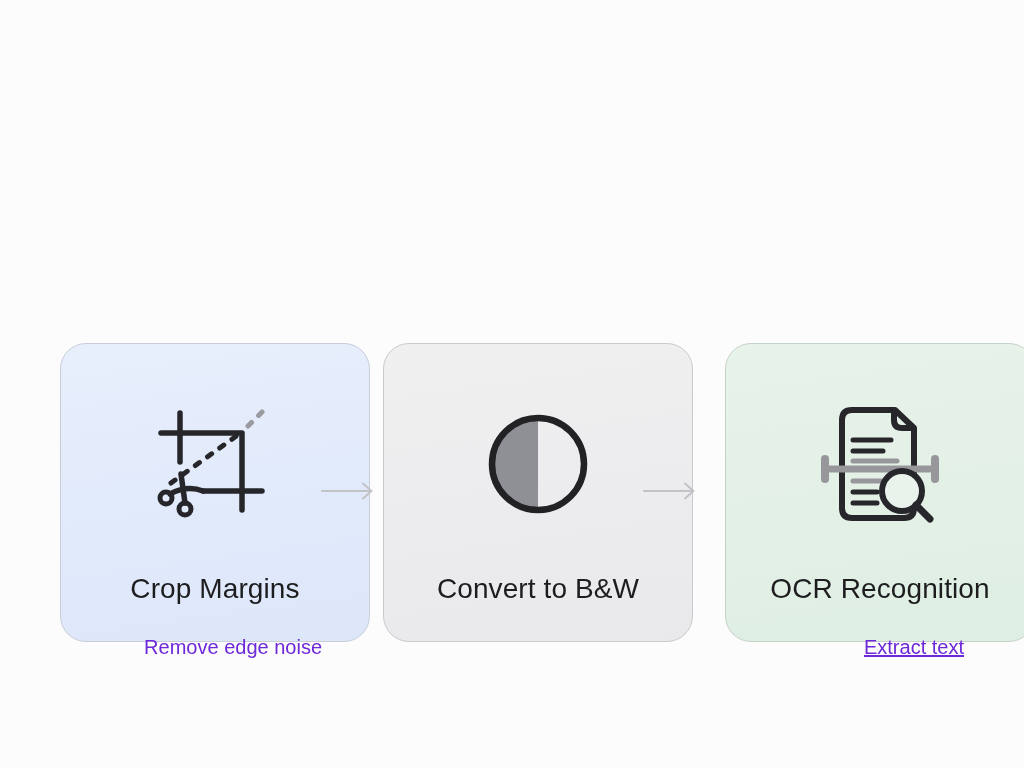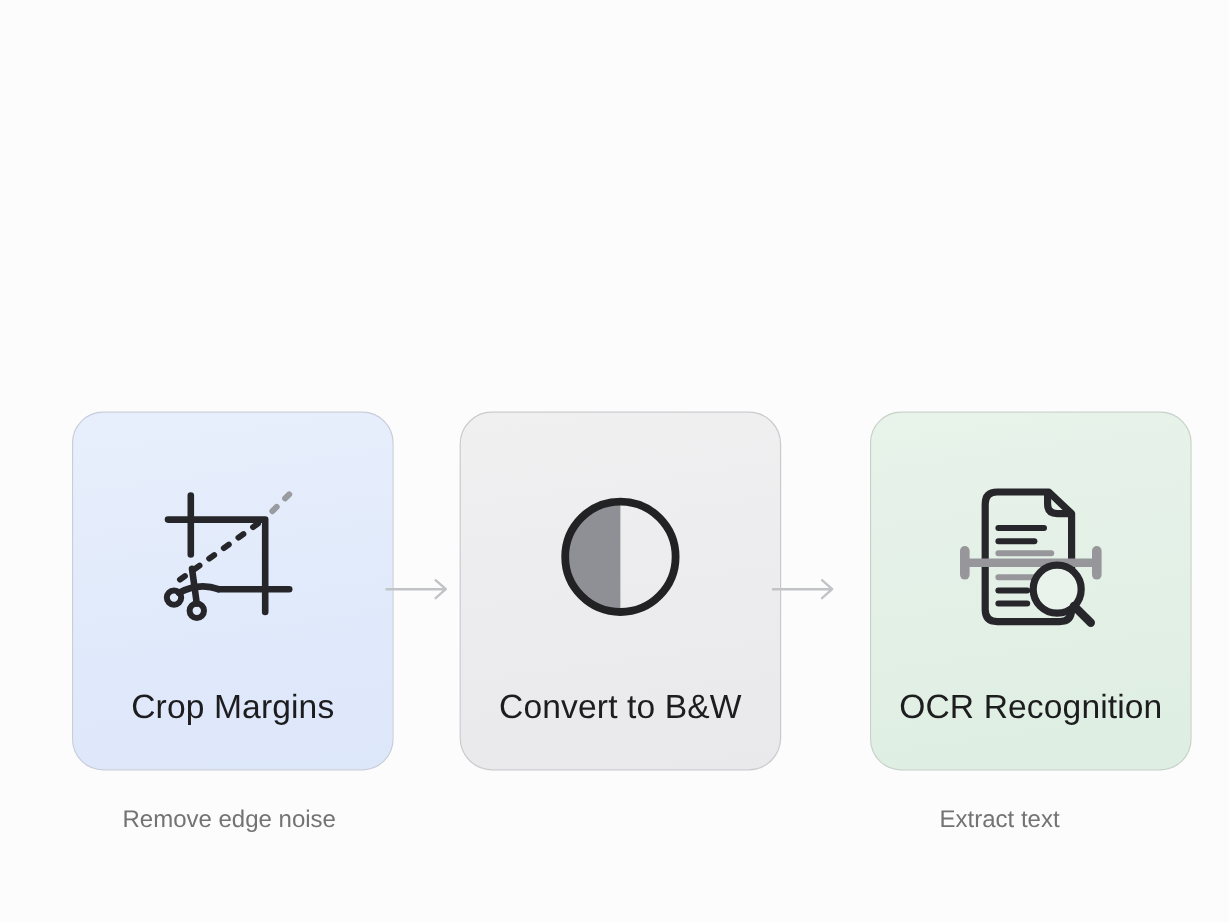--- a/index.html
+++ b/index.html
@@ -8,39 +8,38 @@
     background: #fcfcfd;
     font-family: "Liberation Sans", sans-serif;
     position: relative;
     overflow: hidden;
   }
   .pipeline { position: absolute; inset: 0; }
 
   .card {
     position: absolute;
     top: 343px;
-    width: 268px;
+    width: 310px;
     height: 299px;
     border-radius: 26px;
     border: 1px solid;
     display: flex;
     flex-direction: column;
     align-items: center;
     gap: 44px;
   }
   .card-crop {
     left: 60px;
     background: linear-gradient(172deg, #e8effc 0%, #e1eafb 55%, #dde7fa 100%);
     border-color: #c8cdd9;
   }
   .card-bw {
     left: 383px;
     background: linear-gradient(172deg, #f0f0f1 0%, #ececee 55%, #e9e9eb 100%);
     border-color: #cacacd;
-    border-radius: 27px;
   }
   .card-ocr {
     left: 702px;
     background: linear-gradient(172deg, #e8f3ea 0%, #e3f0e6 55%, #deeee2 100%);
     border-color: #c6d2c9;
     margin-left: 23px;
   }
 
   .icon-wrap {
     margin-top: 58px;
@@ -55,31 +54,31 @@
     margin-bottom: 36px;
     font-size: 28px;
     font-weight: 500;
     color: #1d1d1f;
     letter-spacing: 0.1px;
     white-space: nowrap;
   }
 
   .subtitle {
     position: absolute;
-    top: 672px;
+    top: 636px;
     width: 262px;
-    text-align: center;
+    text-align: right;
     font-size: 20px;
     font-weight: 400;
-    color: #737373;
+    color: #6d28d9;
     white-space: nowrap;
   }
   .sub-crop { left: 60px; }
   .sub-bw   { left: 383px; }
-  .sub-ocr  { left: 702px; }
+  .sub-ocr  { left: 702px; text-decoration: underline; }
 
   .connector { position: absolute; top: 481px; width: 58px; height: 20px; }
   .connector-1 { left: 321px; }
   .connector-2 { left: 643px; }
 </style>
 </head>
 <body>
 
 <div class="pipeline">
 

